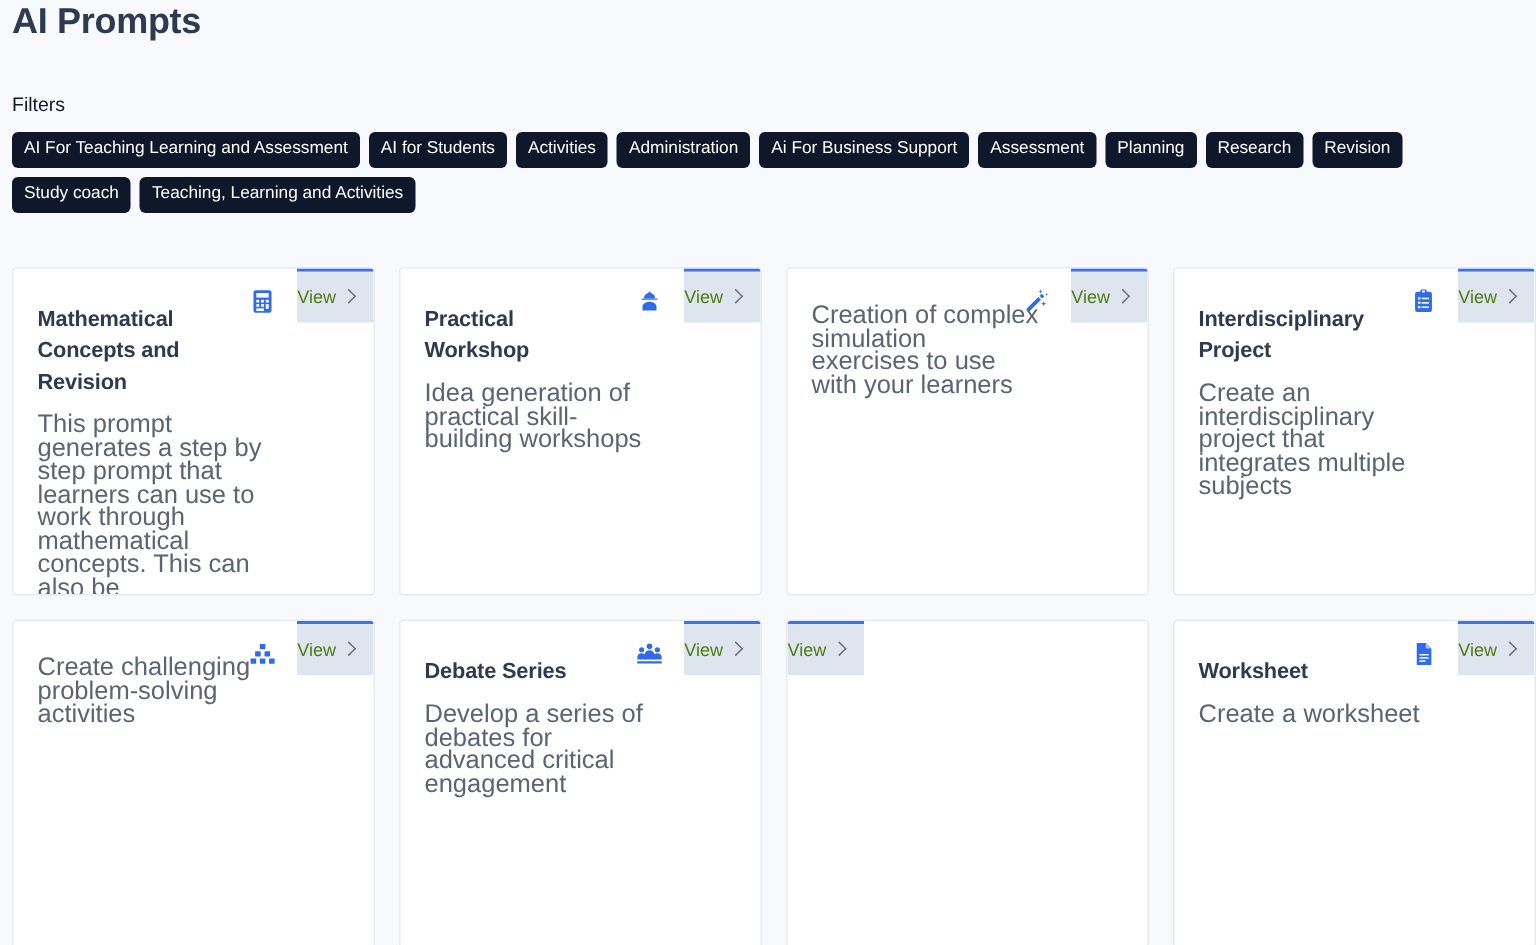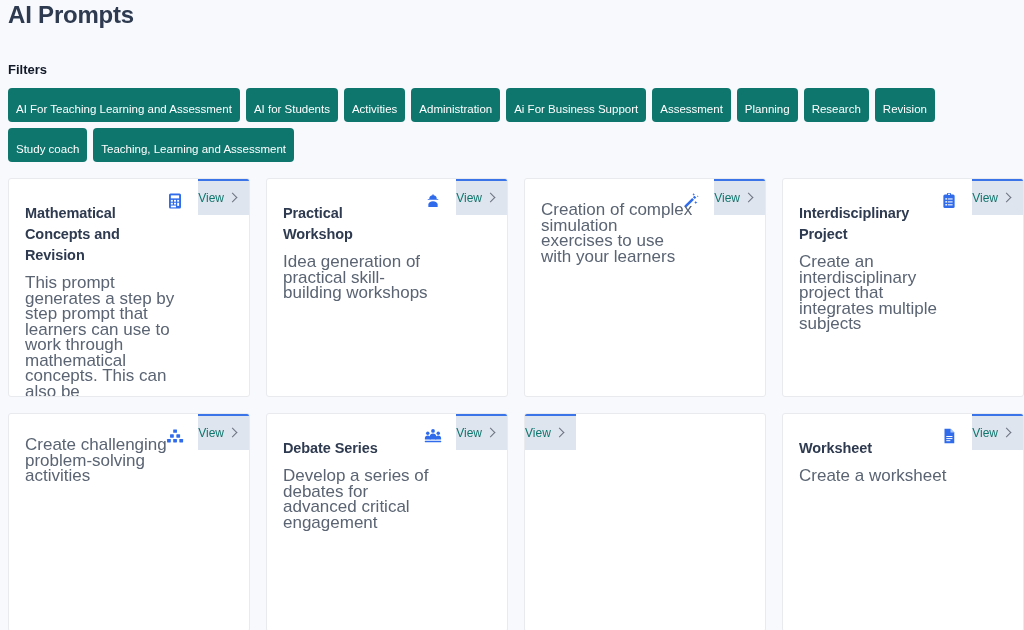--- a/index.html
+++ b/index.html
@@ -29,40 +29,40 @@
     font-size: 24px;
     font-weight: bold;
     color: #2e3a4f;
     letter-spacing: -0.2px;
     padding-top: 0px;
     line-height: 30px;
   }
 
   .filters-label {
     font-size: 13px;
-    font-weight: bold;
+    font-weight: normal;
     color: #111827;
     margin-top: 32px;
     line-height: 16px;
   }
 
   .filter-tags {
     margin-top: 10px;
     display: flex;
     flex-wrap: wrap;
     gap: 6px 6px;
     max-width: 1010px;
   }
 
   .filter-tag {
-    background: #0f766e;
+    background: #0f172a;
     color: #ffffff;
     font-size: 11.5px;
     line-height: 13px;
-    padding: 15px 8px 6px 8px;
+    padding: 5px 8px 6px 8px;
     border-radius: 4px;
     white-space: nowrap;
     cursor: pointer;
     border: none;
     font-family: "Liberation Sans", sans-serif;
   }
 
   
   .card-grid {
     position: absolute;
@@ -126,21 +126,21 @@
     background: #dfe5ee;
     border-top: 2px solid #3b74e8;
     display: flex;
     align-items: center;
     justify-content: flex-end;
     padding-right: 13px;
   }
 
   .view-link {
     font-size: 12px;
-    color: #0f766e;
+    color: #4d7c0f;
     display: inline-flex;
     align-items: center;
     gap: 5px;
     text-decoration: none;
     cursor: pointer;
   }
   .view-chevron {
     display: inline-block;
     width: 7px;
     height: 7px;
@@ -164,21 +164,21 @@
       <button class="filter-tag">AI For Teaching Learning and Assessment</button>
       <button class="filter-tag">AI for Students</button>
       <button class="filter-tag">Activities</button>
       <button class="filter-tag">Administration</button>
       <button class="filter-tag">Ai For Business Support</button>
       <button class="filter-tag">Assessment</button>
       <button class="filter-tag">Planning</button>
       <button class="filter-tag">Research</button>
       <button class="filter-tag">Revision</button>
       <button class="filter-tag">Study coach</button>
-      <button class="filter-tag">Teaching, Learning and Assessment</button>
+      <button class="filter-tag">Teaching, Learning and Activities</button>
     </div>
 
   <div class="card-grid" id="card-grid">
       <div class="card">
         <div class="card-body">
           <span class="card-icon">
             <svg viewBox="0 0 24 24" width="18" height="18" aria-hidden="true">
               <rect x="4" y="2" width="16" height="20" rx="2" fill="#2f6bea"></rect>
               <rect x="6.5" y="4.5" width="11" height="4" fill="#ffffff"></rect>
               <rect x="6.5" y="10.5" width="2.6" height="2.4" fill="#ffffff"></rect>

